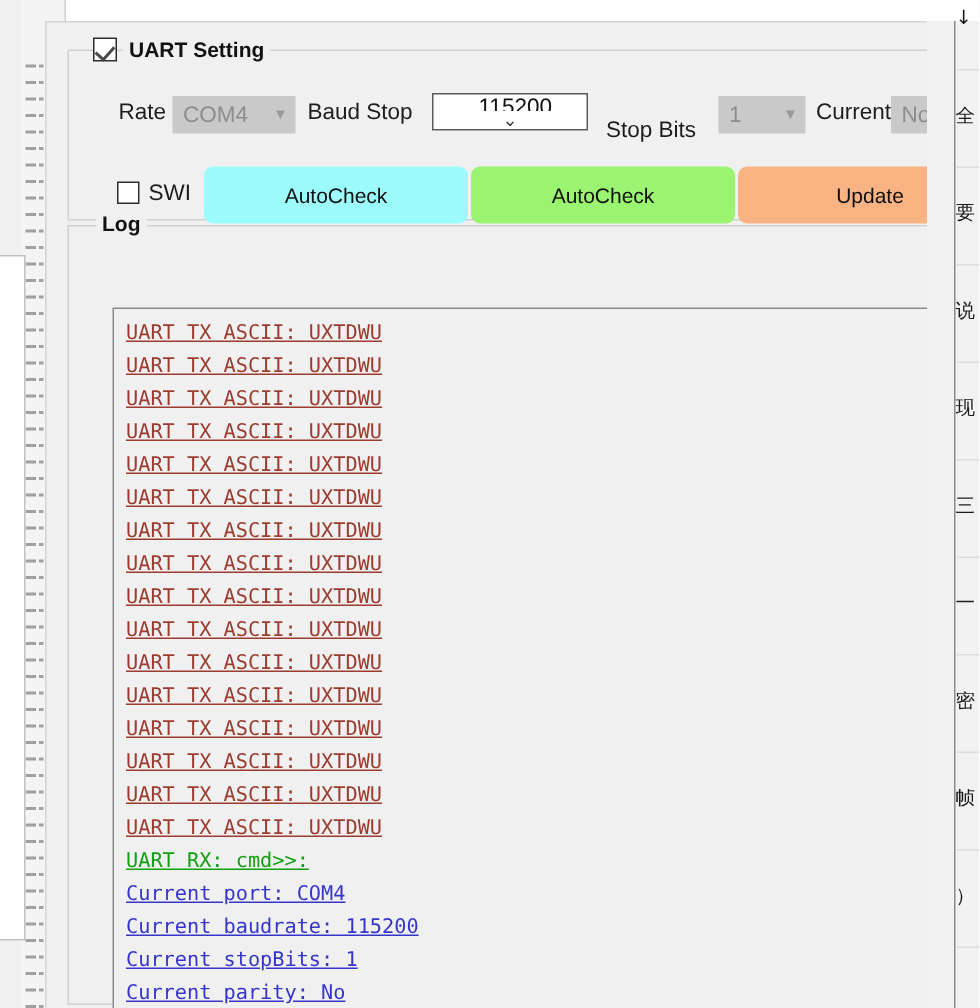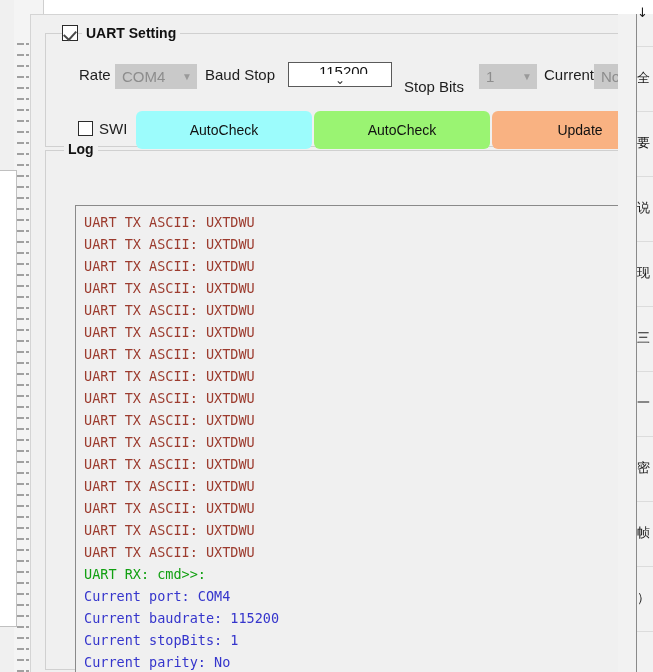--- a/index.html
+++ b/index.html
@@ -258,21 +258,21 @@
     position: absolute;
     left: 0; top: -17px;
     width: 100%;
     padding-left: 8px;
     box-sizing: border-box;
     font-family: "DejaVu Sans Mono", monospace;
     font-size: 13.5px;
     line-height: 22px;
     white-space: pre;
   }
-  .log-line { height: 22px; }
+  .log-line { height: 22px; text-decoration: underline; }
 </style>
 </head>
 <body>
 
 <div id="root">
 
   <div class="bg-left-panel"></div>
   <div class="bg-tiny-col" id="tiny-col">
       <div class="tiny-row">
         <span class="tiny-a"></span>

